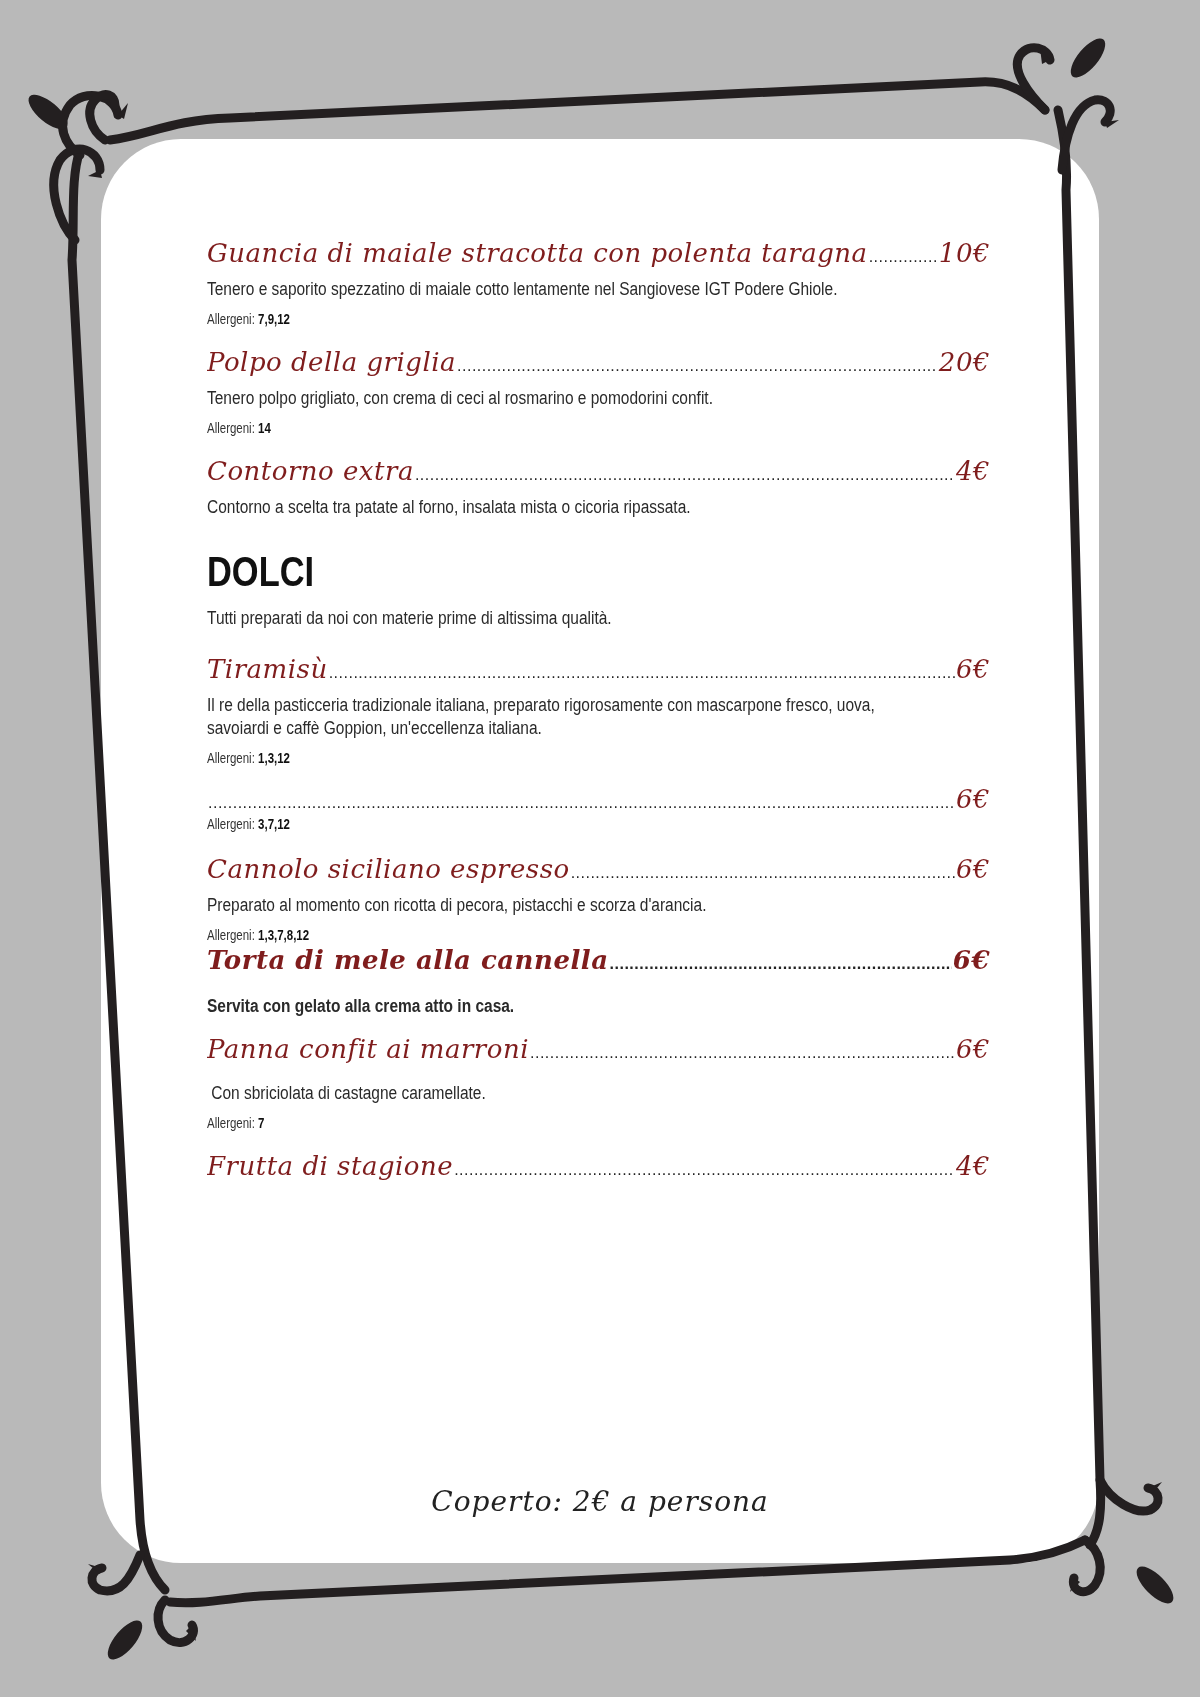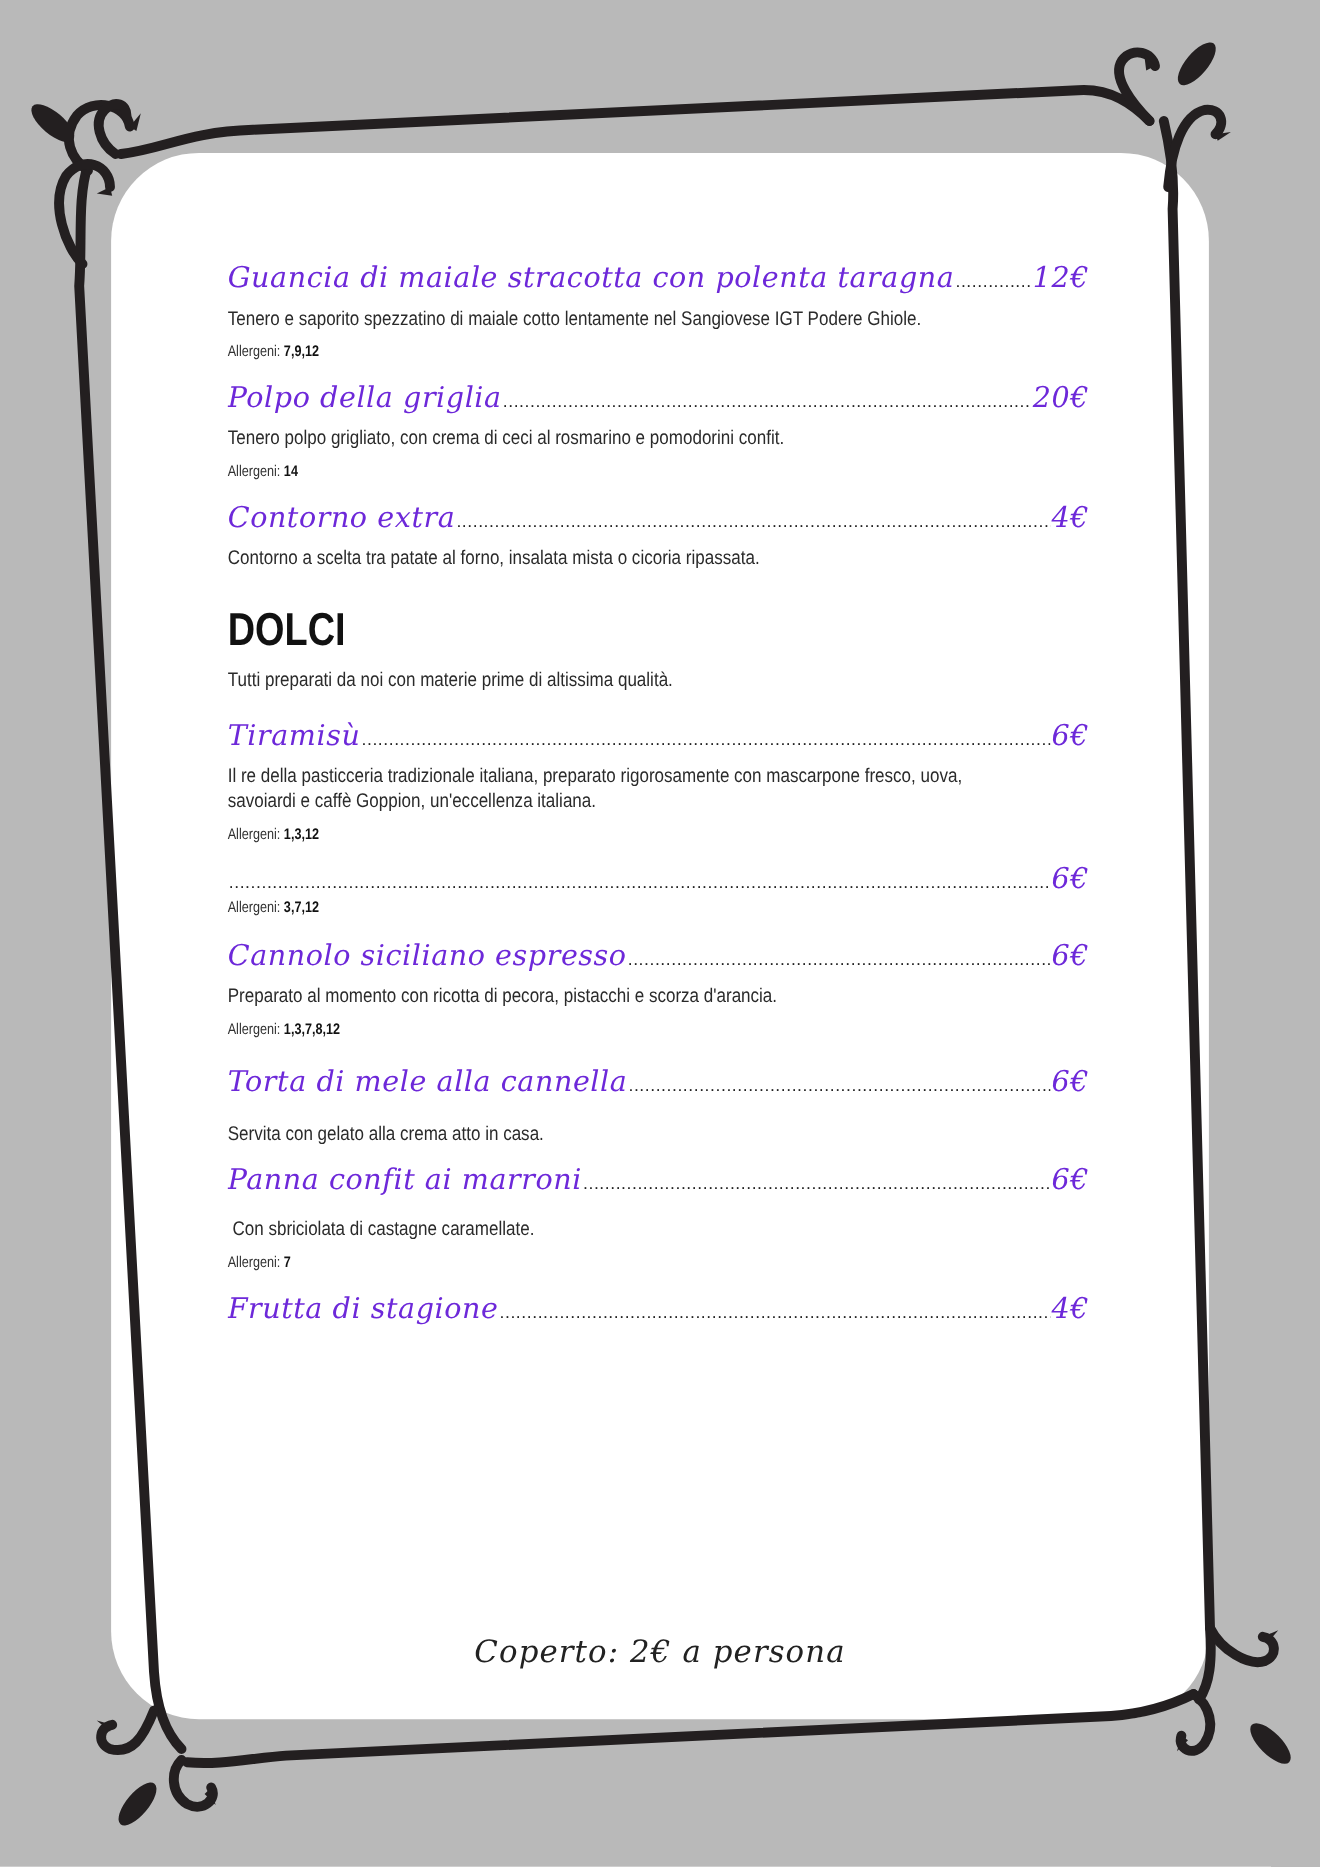--- a/index.html
+++ b/index.html
@@ -12,21 +12,21 @@
   .card {
     position: absolute; left: 101px; top: 139px; width: 998px; height: 1424px;
     background: #ffffff; border-radius: 80px;
   }
   .frame { position: absolute; left: 0; top: 0; width: 1200px; height: 1697px; pointer-events: none; }
   .content { position: absolute; left: 207px; top: 236px; width: 783px; }
   .item { margin: 0; }
   .item-title {
     display: flex; align-items: baseline;
     font-family: "DejaVu Serif", serif; font-style: italic;
-    font-size: 26px; line-height: 34px; color: #6d28d9;
+    font-size: 26px; line-height: 34px; color: #7f1d1d;
     white-space: nowrap; overflow: hidden; letter-spacing: 0.5px;
   }
   .item-title .name { flex: 0 0 auto; }
   .item-title .dots {
     flex: 1 1 auto; overflow: hidden; font-style: normal;
     font-family: "Liberation Sans", sans-serif; font-size: 16px;
     letter-spacing: 0.5px; color: #222; margin: 0 1px;
   }
   .item-title .dots::before {
     content: "..................................................................................................................................................................................................................";
@@ -101,21 +101,21 @@
     <path d="M1074,1578 l-4,14 l10,-10 z"></path>
   </g>
 </svg>
 
 <div class="content">
 
   <div class="item" style="margin-bottom:10px;">
     <div class="item-title">
       <span class="name">Guancia di maiale stracotta con polenta taragna</span>
       <span class="dots"></span>
-      <span class="price">12€</span>
+      <span class="price">10€</span>
     </div>
     <div class="desc" style="margin-top:4px;">Tenero e saporito spezzatino di maiale cotto lentamente nel Sangiovese IGT Podere Ghiole.</div>
     <div class="allergens" style="margin-top:10px;">
       <span>Allergeni:</span>
       <b>7,9,12</b>
     </div>
   </div>
 
 
   <div class="item" style="margin-top:18px;">
@@ -173,21 +173,21 @@
       <span class="dots"></span>
       <span class="price">6€</span>
     </div>
     <div class="desc" style="margin-top:4px;">Preparato al momento con ricotta di pecora, pistacchi e scorza d'arancia.</div>
     <div class="allergens" style="margin-top:10px;">
       <span>Allergeni:</span>
       <b>1,3,7,8,12</b>
     </div>
   </div>
 
-  <div class="item" style="margin-top:24px;">
+  <div class="item" style="font-weight:bold;">
     <div class="item-title">
       <span class="name">Torta di mele alla cannella</span>
       <span class="dots"></span>
       <span class="price">6€</span>
     </div>
     <div class="desc" style="margin-top:14px;">Servita con gelato alla crema atto in casa.</div>
   </div>
 
   <div class="item" style="margin-top:14px;">
     <div class="item-title">

